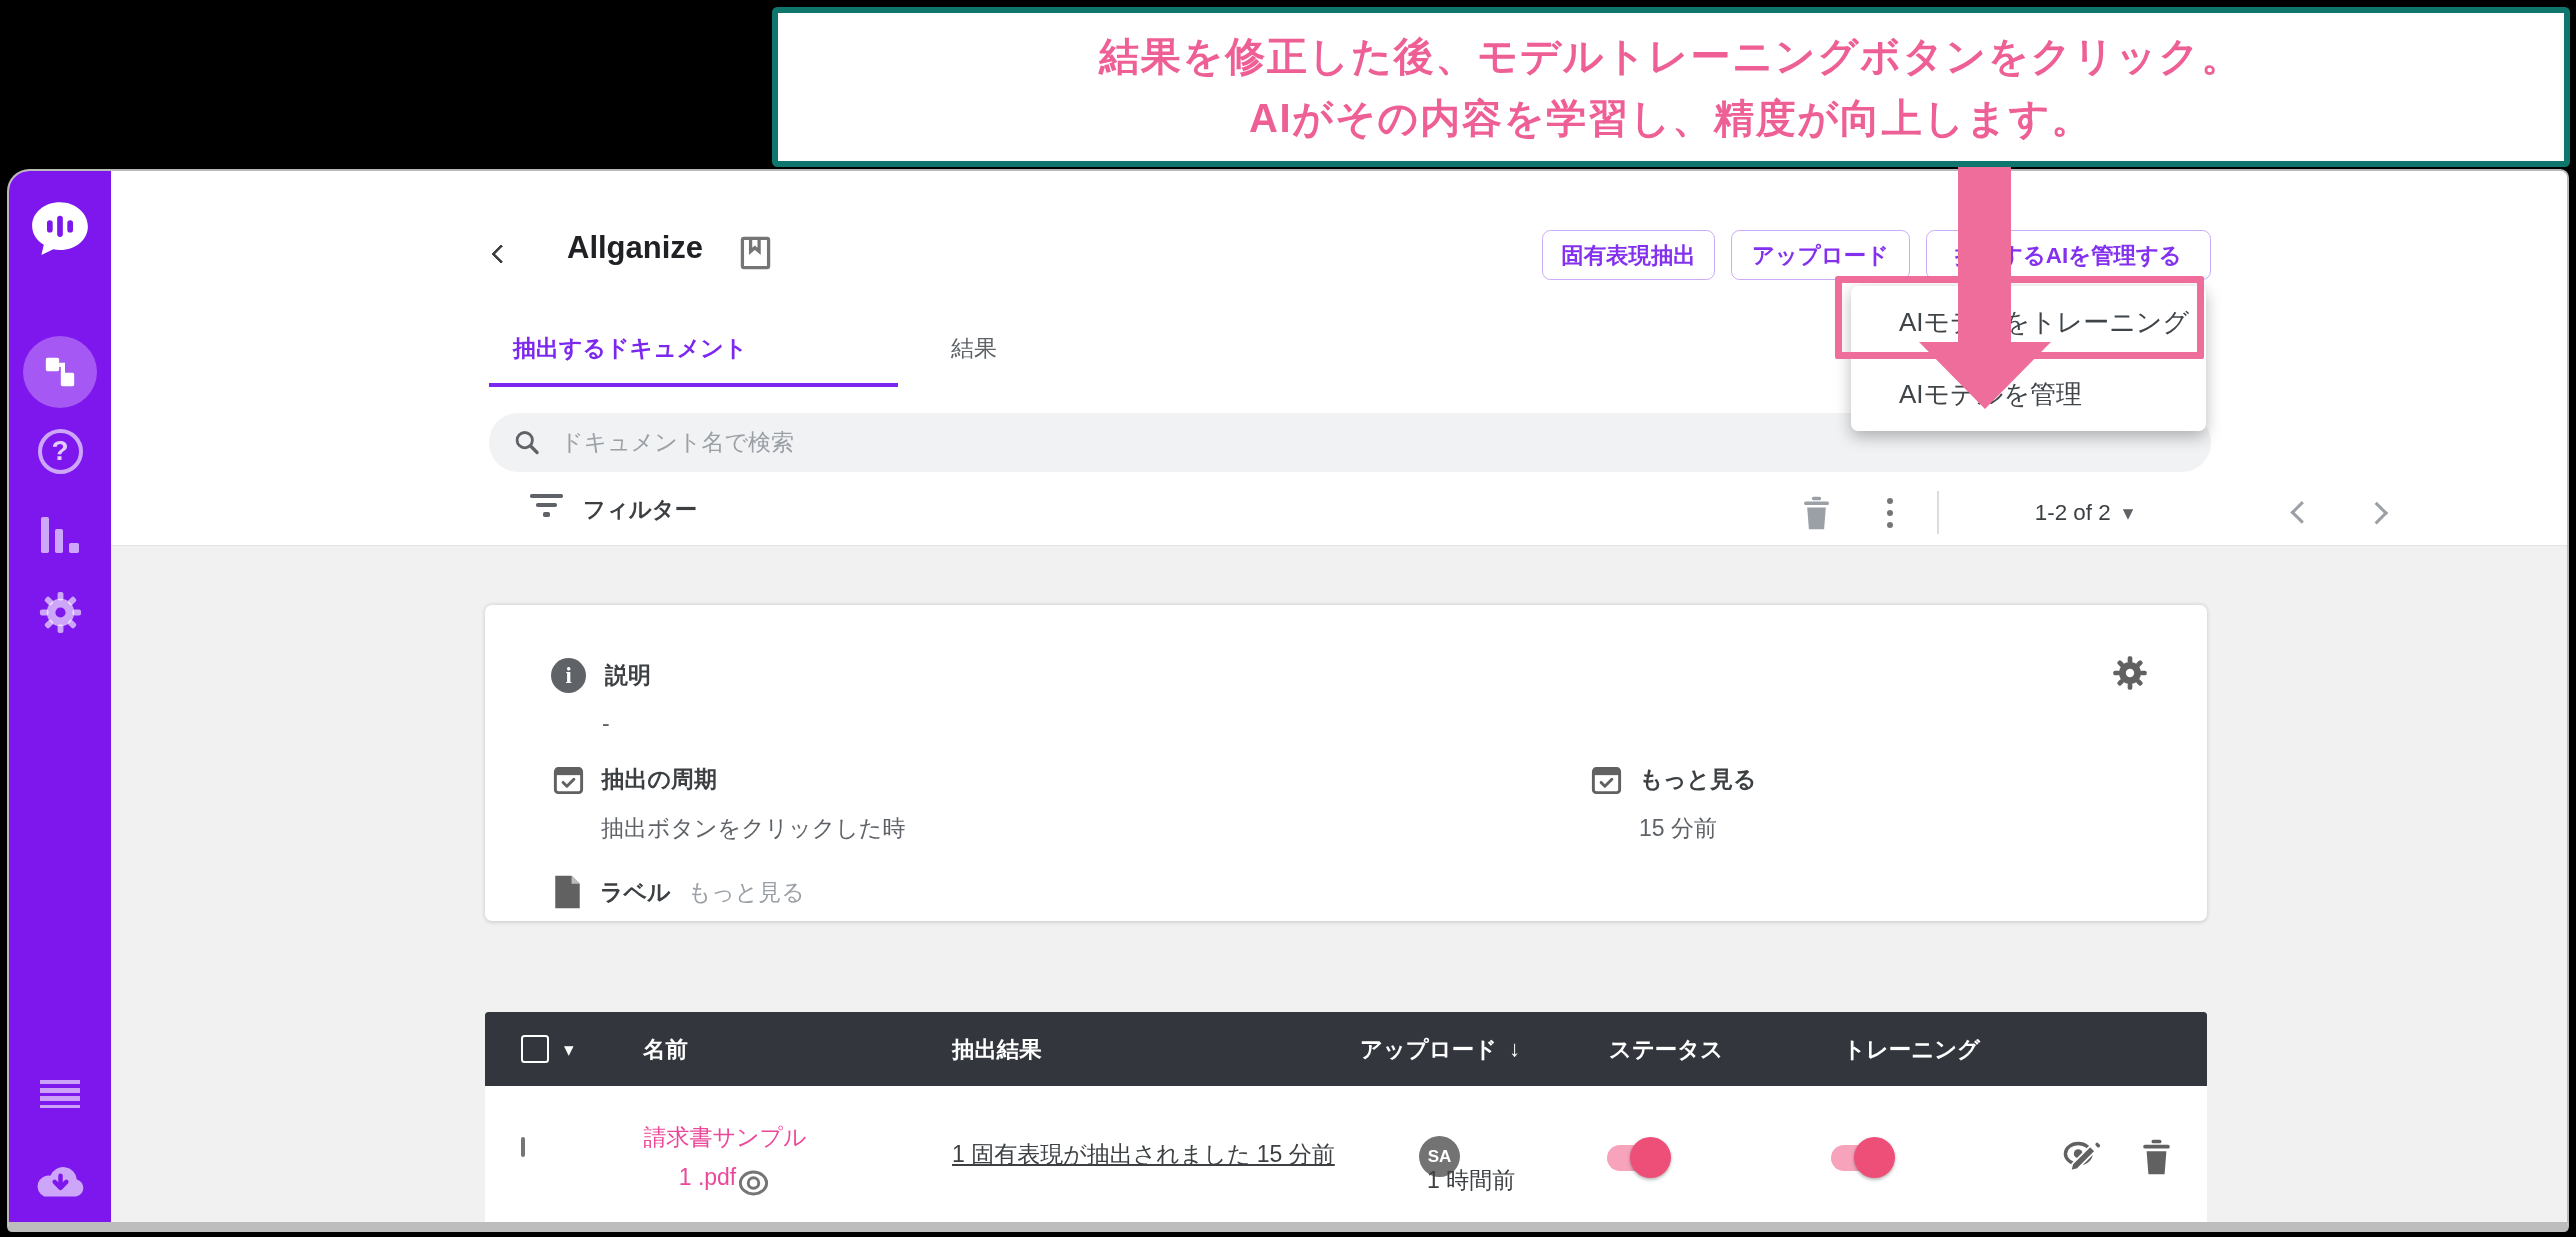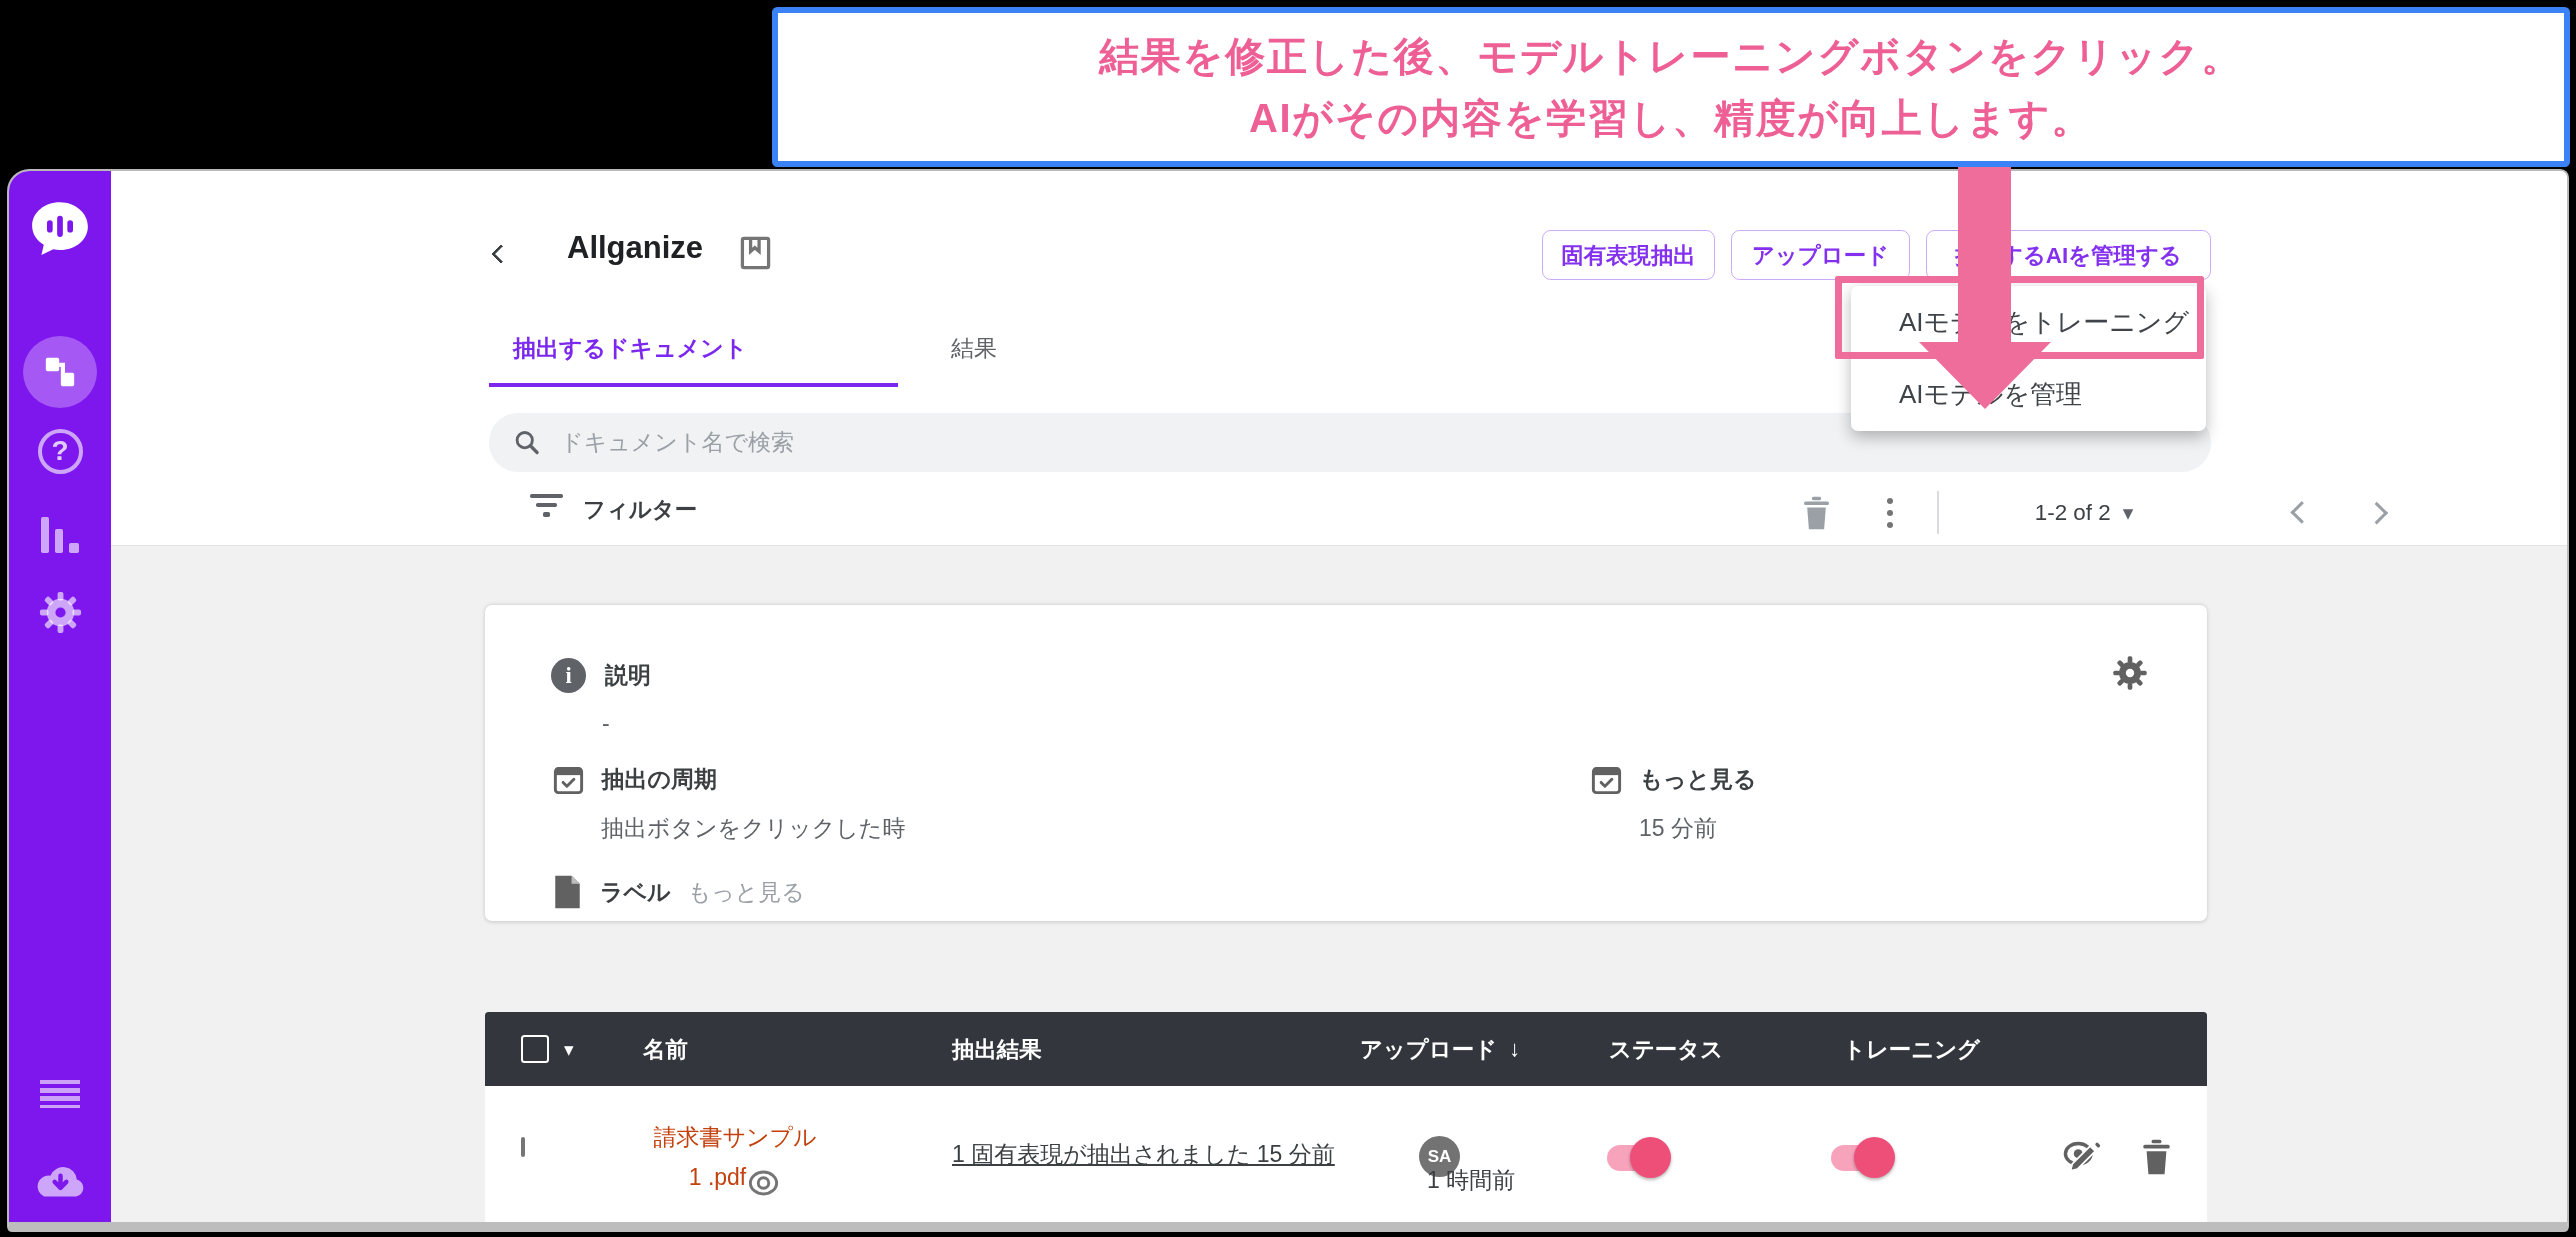--- a/index.html
+++ b/index.html
@@ -80,34 +80,34 @@
   .more-link { font-size:23px; color:#9aa0a6; cursor:pointer; }
   .card-gear { position:absolute; right:57px; top:48px; cursor:pointer; }
 
   
   .tbl { position:absolute; left:374px; top:466px; width:1722px; }
   .tbl-head { height:74px; background:#33373d; border-radius:3.5px 3.5px 0 0; position:relative; color:#fff; }
   .th { position:absolute; top:0; height:74px; display:flex; align-items:center; font-size:22.4px; font-weight:bold; cursor:pointer; }
   .cb { width:28px; height:28px; border:2.6px solid #fff; border-radius:3.5px; background:transparent; cursor:pointer; }
   .cb.gray { border-color:#757575; }
   .tbl-row { height:143px; background:#fff; position:relative; }
-  .name-block { position:absolute; left:129px; top:31px; width:242px; text-align:center; font-size:23px; color:#c2410c; line-height:40px; }
+  .name-block { position:absolute; left:119px; top:31px; width:242px; text-align:center; font-size:23px; color:#ec4899; line-height:40px; }
   .name-line2 { display:flex; align-items:flex-end; justify-content:center; gap:0; }
   .result-link { position:absolute; left:467px; top:53px; font-size:23px; color:#3c4043; text-decoration:underline; cursor:pointer; }
   .avatar { position:absolute; left:934px; top:50px; width:41px; height:41px; border-radius:50%; background:#737373;
             color:#fff; font-size:17px; font-weight:bold; display:flex; align-items:center; justify-content:center; }
   .uploaded-txt { position:absolute; left:942px; top:59px; font-size:23px; color:#3c4043;margin-top:20px; }
   .toggle { position:absolute; top:59px; width:57px; height:26px; border-radius:13px; background:#f7a3bc; cursor:pointer; }
   .toggle .knob { position:absolute; right:-7px; top:-7.8px; width:41px; height:41px; border-radius:50%;
                   background:#ee4f78; box-shadow:0 1.7px 3.5px rgba(0,0,0,.3); }
   .row-ico { position:absolute; top:52px; cursor:pointer; }
 
   
   .banner { position:absolute; left:772px; top:7px; width:1798px; height:160px; background:#fff;
-            border:6px solid #3b82f6; border-radius:5.2px; z-index:70; display:flex; flex-direction:column;
+            border:6px solid #0f766e; border-radius:5.2px; z-index:70; display:flex; flex-direction:column;
             align-items:center; justify-content:center; }
   .banner div { color:#ee5f95; font-size:40px; font-weight:bold; line-height:62px; letter-spacing:1.7px; }
   .arrow-shaft { position:absolute; left:1958px; top:160px; width:53px; height:183px; background:#ee6d9a; z-index:60; }
   .arrow-head  { position:absolute; left:1919px; top:342px; width:0; height:0; z-index:60;
                  border-left:66px solid transparent; border-right:66px solid transparent; border-top:67px solid #ee6d9a; }
   .menu { position:absolute; left:1851px; top:286px; width:355px; height:145px; background:#fff; z-index:40;
           border-radius:7px; box-shadow:0 5.2px 15.5px rgba(0,0,0,.28); }
   .menu-item { height:72px; display:flex; align-items:center; padding-left:48px; font-size:26px; color:#3f4449; cursor:pointer; }
   .hl-rect { position:absolute; left:1835px; top:276px; width:369px; height:83px; border:7px solid #ee6d9a;
              border-radius:2.6px; z-index:50; }

